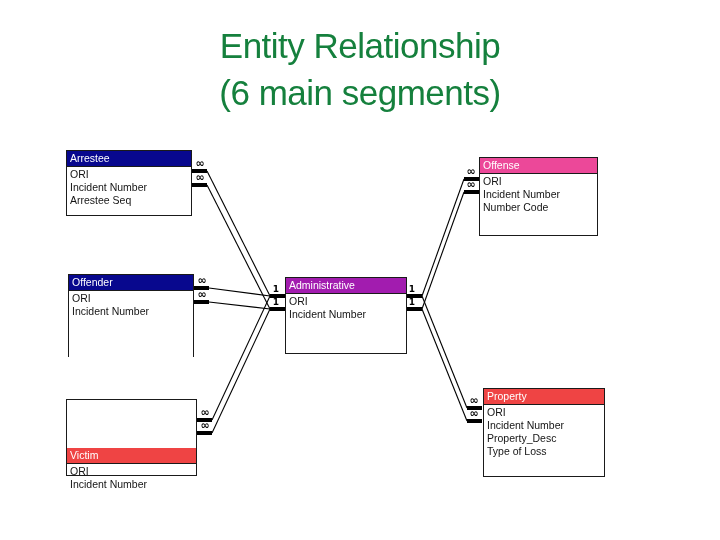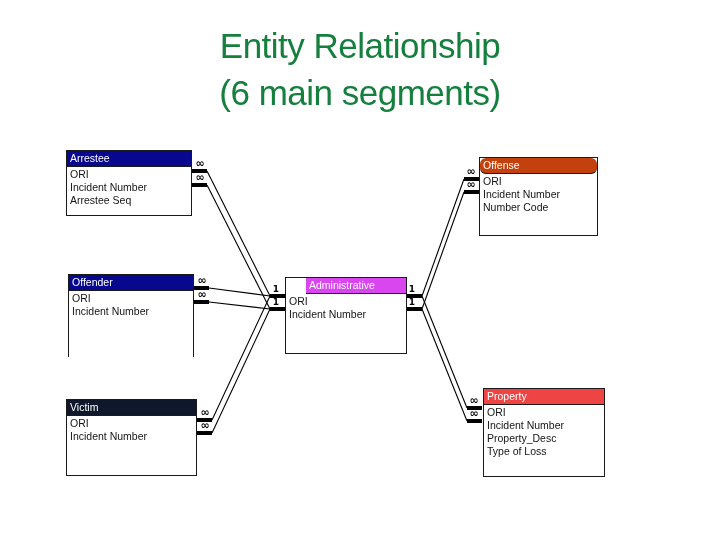--- a/index.html
+++ b/index.html
@@ -90,37 +90,37 @@
 
   <div class="entity noBottom" id="ent-offender">
     <div class="ehead" style="background: rgb(8, 8, 142); color: rgb(255, 255, 255);">Offender</div>
     <div class="efields">
       <div class="field">ORI</div>
       <div class="field">Incident Number</div>
     </div>
   </div>
 
   <div class="entity" id="ent-victim">
-    <div class="ehead" style="background: #0f172a; color: rgb(255, 255, 255);">Victim</div>
+    <div class="ehead" style="background: #ef4444; color: rgb(255, 255, 255); margin-top: 48px;">Victim</div>
     <div class="efields">
       <div class="field">ORI</div>
       <div class="field">Incident Number</div>
     </div>
   </div>
 
   <div class="entity" id="ent-administrative">
-    <div class="ehead" style="background: #d946ef; color: rgb(255, 255, 255); margin-left: 20px;">Administrative</div>
+    <div class="ehead" style="background: #a21caf; color: rgb(255, 255, 255);">Administrative</div>
     <div class="efields">
       <div class="field">ORI</div>
       <div class="field">Incident Number</div>
     </div>
   </div>
 
   <div class="entity" id="ent-offense">
-    <div class="ehead" style="background: #c2410c; color: rgb(255, 255, 255); border-radius: 6px;">Offense</div>
+    <div class="ehead" style="background: #ec4899; color: rgb(255, 255, 255);">Offense</div>
     <div class="efields">
       <div class="field">ORI</div>
       <div class="field">Incident Number</div>
       <div class="field">Number Code</div>
     </div>
   </div>
 
   <div class="entity" id="ent-property">
     <div class="ehead" style="background: #ef4444; color: rgb(255, 255, 255);">Property</div>
     <div class="efields">

